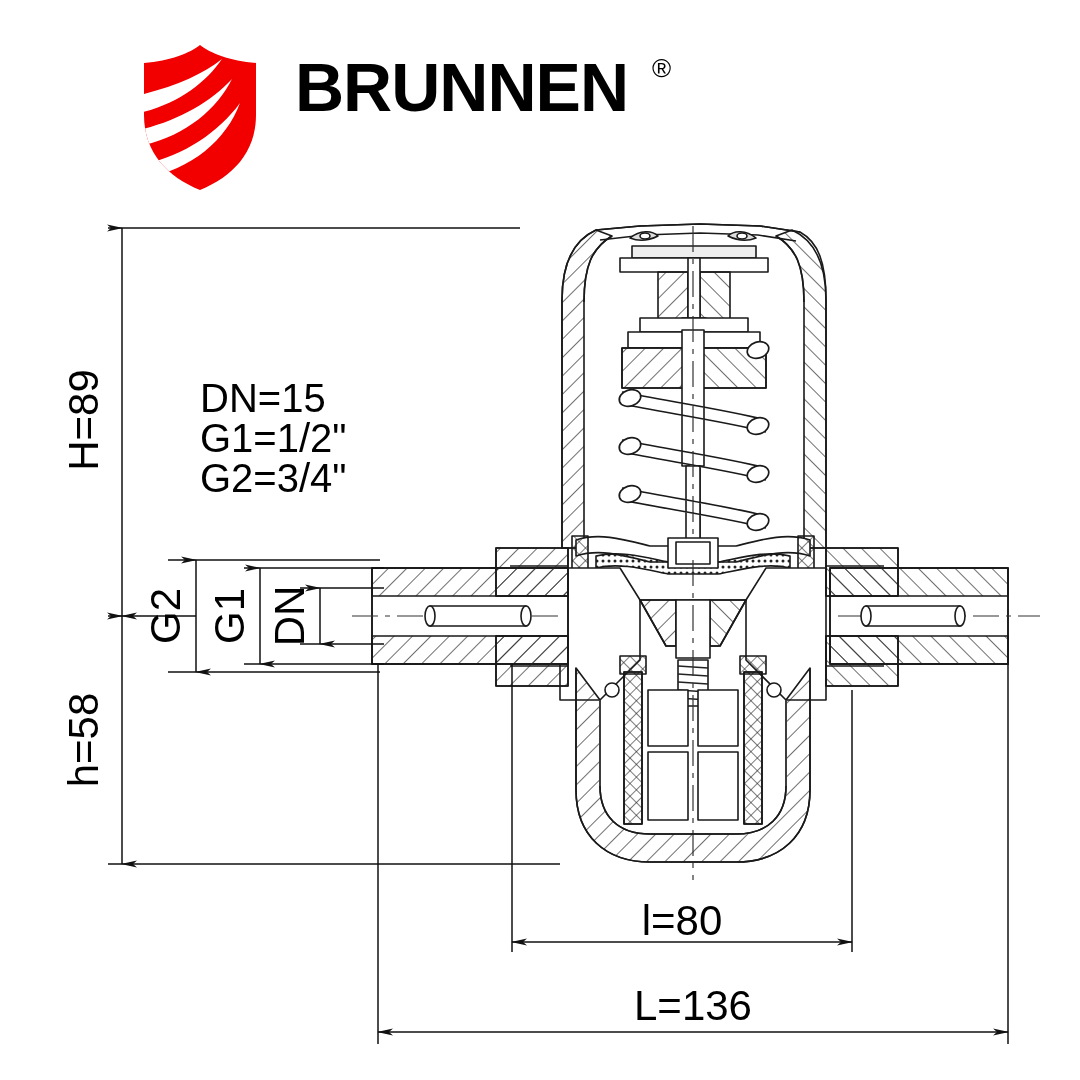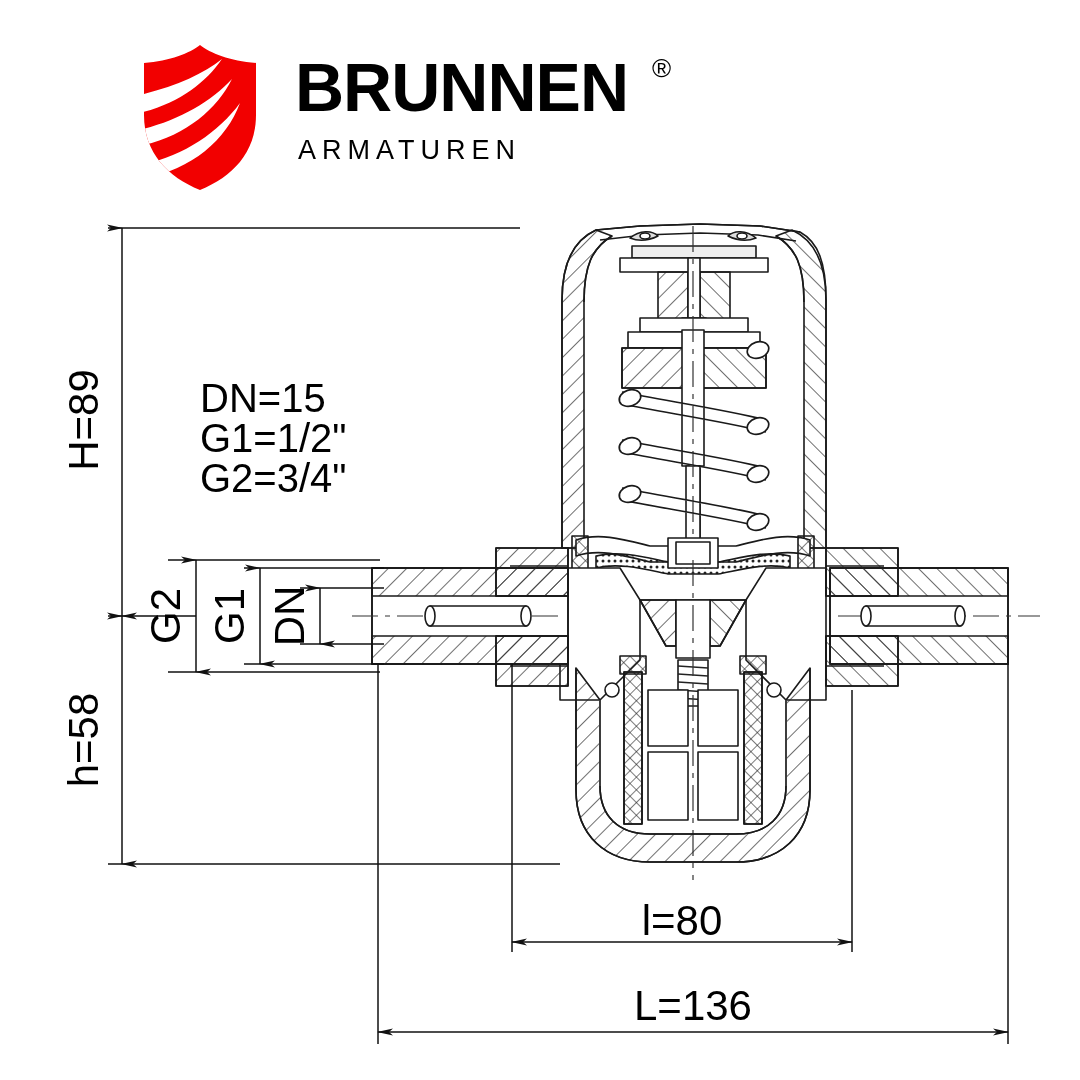--- a/index.html
+++ b/index.html
@@ -40,21 +40,20 @@
         <rect x="0" y="0" width="120" height="145" fill="#F20000"></rect>
         <path d="M-10,52 C30,44 62,30 82,14 C64,40 34,62 -10,70 Z" fill="#fff"></path>
         <path d="M-6,86 C34,78 70,58 92,34 C76,66 42,94 -6,102 Z" fill="#fff"></path>
         <path d="M0,120 C42,112 78,88 100,58 C86,96 50,126 0,134 Z" fill="#fff"></path>
       </g>
     </svg>
   </div>
 
   <div id="logo-wordmark">BRUNNEN</div>
   <div id="logo-reg">®</div>
-  <div id="logo-sub">ARMATUREN</div>
 </div>
 
 <svg id="drawing" viewBox="0 0 1080 1080">
   <defs>
     <marker id="arrUp" markerWidth="10" markerHeight="16" refX="5" refY="1" orient="auto" markerUnits="userSpaceOnUse">
       <path d="M5,0 L8.5,16 L5,12 L1.5,16 Z" fill="#111"></path>
     </marker>
     <marker id="arrDn" markerWidth="10" markerHeight="16" refX="5" refY="15" orient="auto" markerUnits="userSpaceOnUse">
       <path d="M5,16 L8.5,0 L5,4 L1.5,0 Z" fill="#111"></path>
     </marker>

